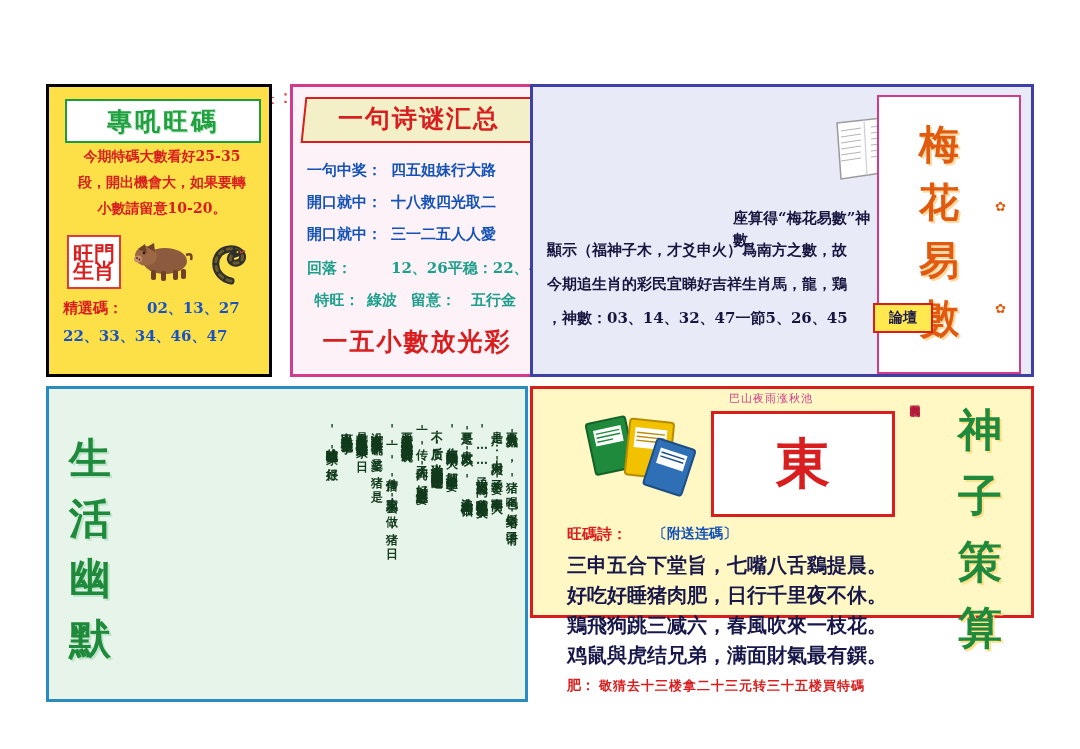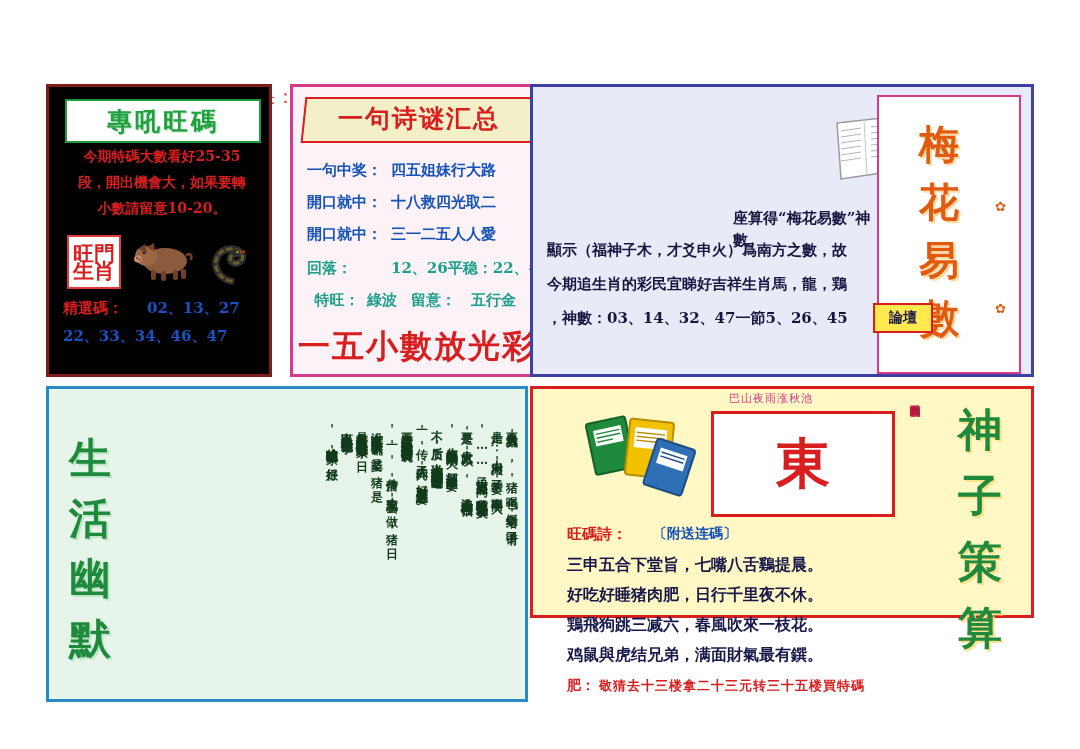--- a/index.html
+++ b/index.html
@@ -21,21 +21,21 @@
   .lastresult{
     position:absolute;left:156px;top:84px;
     font-size:19px;color:#e03a3a;letter-spacing:1px;
     font-family:"DejaVu Serif","Liberation Serif",serif;
     white-space:nowrap;
   }
 
   
   .p1{
     position:absolute;left:46px;top:84px;width:226px;height:293px;
-    border:3px solid #7f1d1d;background:#000000;box-sizing:border-box;
+    border:3px solid #000000;background:#fde047;box-sizing:border-box;
   }
   .p1-titlebox{
     position:absolute;left:16px;top:12px;width:192px;height:40px;
     border:2px solid #1d9b3c;background:#fff;
   }
   .p1-title{
     position:absolute;left:0;top:0;width:192px;height:40px;
     display:flex;align-items:center;justify-content:center;
     font-size:25px;font-weight:bold;color:#21a03f;letter-spacing:3px;
     font-family:"DejaVu Serif","Liberation Serif",serif;
@@ -100,21 +100,21 @@
   .p2-row .k{display:inline-block;width:84px;}
   .p2-r1{top:74px;}
   .p2-r2{top:106px;}
   .p2-r3{top:138px;}
   .p2-r4{top:172px;color:#1c9f8b;}
   .p2-r5{top:204px;color:#1c9f8b;}
   .p2-r5 .k{width:60px;text-align:center;}
   .p2-r5 .k2{display:inline-block;width:60px;margin-left:14px;}
   .p2-foot{
     position:absolute;left:0;top:238px;width:248px;text-align:center;
-    font-size:32px;font-weight:bold;color:#d81e1e;letter-spacing:2px;
+    font-size:25px;font-weight:bold;color:#d81e1e;letter-spacing:2px;
     font-family:"DejaVu Serif","Liberation Serif",serif;
   }
 
   
   .p3{
     position:absolute;left:530px;top:84px;width:504px;height:293px;
     border:3px solid #3f3fa8;background:#e9eaf7;box-sizing:border-box;
   }
   .p3-right{
     position:absolute;right:10px;top:8px;width:140px;height:275px;
@@ -209,21 +209,21 @@
   .books{position:absolute;left:50px;top:18px;width:120px;height:96px;}
   .p5-poem-label{
     position:absolute;left:34px;top:136px;font-size:15px;font-weight:bold;
     color:#d81e1e;font-family:"DejaVu Serif","Liberation Serif",serif;
   }
   .p5-poem-sub{
     position:absolute;left:120px;top:136px;font-size:14px;font-weight:bold;
     color:#1452b8;font-family:"DejaVu Serif","Liberation Serif",serif;
   }
   .p5-line{
-    position:absolute;left:34px;width:368px;font-size:16px;font-weight:bold;
+    position:absolute;left:34px;width:368px;font-size:20px;font-weight:bold;
     color:#17174a;font-family:"DejaVu Serif","Liberation Serif",serif;
     line-height:20px;
   }
   .p5-a{top:166px;}
   .p5-b{top:196px;}
   .p5-c{top:226px;}
   .p5-d{top:256px;}
   .p5-note-k{
     position:absolute;left:34px;top:288px;font-size:14px;font-weight:bold;
     color:#d81e1e;font-family:"DejaVu Serif","Liberation Serif",serif;

